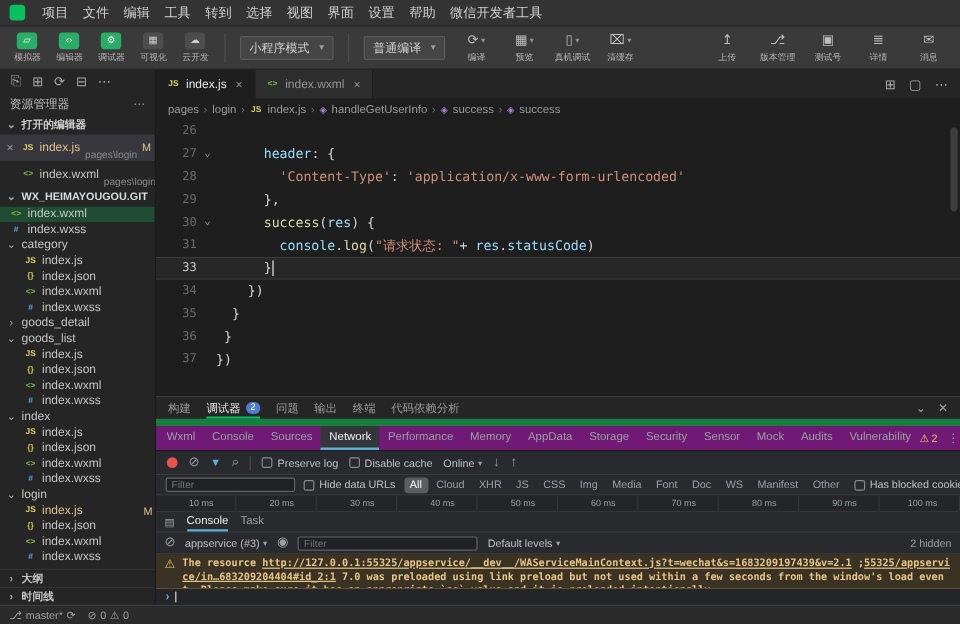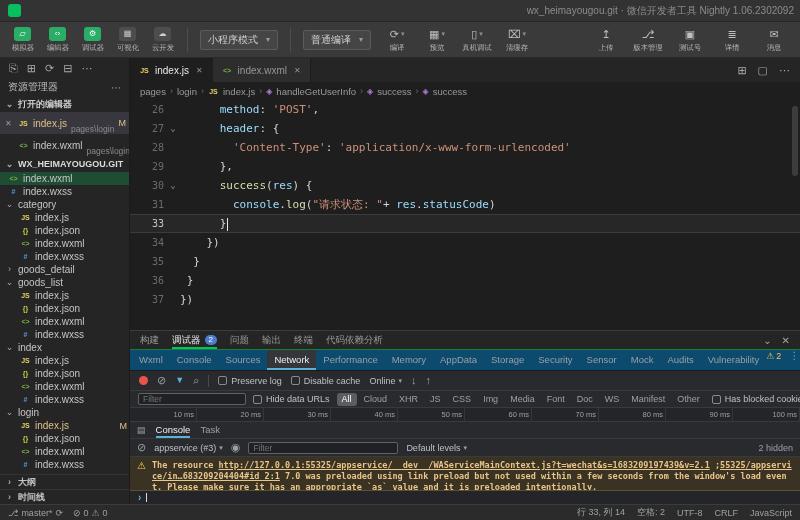--- a/index.html
+++ b/index.html
@@ -86,21 +86,21 @@
   .code-scroll{position:absolute;right:2px;top:6px;width:6px;height:70px;background:rgba(120,120,120,.35);border-radius:3px;}
 
   
   .bpanel{flex:0 0 174px;border-top:1px solid #3c3c3c;background:#252526;display:flex;flex-direction:column;font-size:10px;color:#bdbdbd;min-height:0;}
   .bp-tabs{flex:0 0 18px;display:flex;align-items:center;gap:13px;padding:0 10px;}
   .bp-tab{display:flex;align-items:center;gap:4px;height:18px;color:#9a9a9a;font-size:9.5px;white-space:nowrap;}
   .bp-tab.active{color:#eaeaea;box-shadow:inset 0 -2px 0 #07c160;}
   .bp-badge{background:#4e7bd0;color:#fff;font-size:8px;border-radius:6px;padding:0 4px;line-height:10px;}
   .bp-right{margin-left:auto;display:flex;gap:10px;color:#a5a5a5;font-size:10px;}
 
-  .dt-tabs{flex:0 0 20px;background:#0c4a6e;border-top:1px solid #15803d;border-bottom:1px solid #1a1a1a;display:flex;align-items:flex-start;padding-left:2px;}
+  .dt-tabs{flex:0 0 20px;background:#701a75;border-top:6px solid #15803d;border-bottom:1px solid #1a1a1a;display:flex;align-items:center;padding-left:2px;}
   .dt-tab{padding:0 7px;height:20px;line-height:20px;color:#9aa0a6;font-size:9.5px;white-space:nowrap;}
   .dt-tab.active{color:#eceff1;background:#35363a;box-shadow:inset 0 -2px 0 #5db0d7;}
   .dt-right{margin-left:auto;display:flex;align-items:center;gap:8px;padding-right:8px;color:#9aa0a6;font-size:10px;}
   .warn-badge{color:#f2c55c;font-size:9px;display:flex;gap:2px;align-items:center;}
 
   .net-toolbar{flex:0 0 20px;background:#292a2d;border-bottom:1px solid #3a3a3a;display:flex;align-items:center;gap:9px;padding:0 9px;}
   .rec{width:9px;height:9px;border-radius:50%;background:#e8544c;flex:none;}
   .icon-g{color:#9aa0a6;font-size:11px;line-height:1;}
   .funnel{color:#5db0d7;font-size:9px;}
   .vdiv{width:1px;height:12px;background:#4a4a4a;}
@@ -109,21 +109,21 @@
   .net-sel{display:flex;align-items:center;gap:3px;color:#bdc1c6;font-size:9px;white-space:nowrap;}
   .net-sel .car{font-size:7px;color:#9aa0a6;}
 
   .filter-bar{flex:0 0 17px;background:#292a2d;border-bottom:1px solid #3a3a3a;display:flex;align-items:center;gap:7px;padding:0 8px;font-size:9px;}
   .filter-input{width:108px;height:12px;background:#202124;border:1px solid #5f6368;border-radius:2px;color:#e8eaed;font-size:8.5px;padding:0 4px;font-family:"Liberation Sans",sans-serif;}
   #type-filters{display:flex;gap:2px;}
   .tfilter{padding:0 5px;height:13px;line-height:13px;border-radius:3px;color:#9aa0a6;white-space:nowrap;}
   .tfilter.active{background:#5a5d61;color:#fff;}
 
   .timeline{flex:0 0 14px;background:#242528;border-bottom:1px solid #3a3a3a;display:flex;font-size:7.5px;color:#9aa0a6;}
-  .tl-cell{flex:1;border-right:1px solid #35363a;display:flex;align-items:center;justify-content:flex-end;padding-right:2px;white-space:nowrap;}
+  .tl-cell{flex:1;border-right:1px solid #35363a;display:flex;align-items:center;justify-content:flex-end;padding-right:18px;white-space:nowrap;}
 
   .drawer-tabs{flex:0 0 16px;background:#292a2d;border-bottom:1px solid #3a3a3a;display:flex;align-items:center;gap:10px;padding:0 7px;}
   .dr-menu{color:#9aa0a6;font-size:9px;}
   .dr-tab{height:16px;line-height:15px;color:#9aa0a6;font-size:9.5px;}
   .dr-tab.active{color:#eceff1;box-shadow:inset 0 -2px 0 #5db0d7;}
 
   .console-toolbar{flex:0 0 18px;background:#292a2d;border-bottom:1px solid #3a3a3a;display:flex;align-items:center;gap:8px;padding:0 7px;font-size:9px;color:#bdc1c6;}
   .ct-input{width:150px;height:12px;background:#202124;border:1px solid #5f6368;border-radius:2px;color:#e8eaed;font-size:8.5px;padding:0 4px;font-family:"Liberation Sans",sans-serif;}
   .ct-hidden{margin-left:auto;color:#9aa0a6;white-space:nowrap;}
 
@@ -142,21 +142,33 @@
   .st-item{display:flex;align-items:center;gap:3px;white-space:nowrap;}
   .sb-right{margin-left:auto;display:flex;gap:12px;align-items:center;}
 </style>
 </head>
 <body>
 
 <div class="app">
 
   <div class="menubar">
     <span class="logo"></span>
-    <div class="win-title">wx_heimayougou.git · 微信开发者工具 Nightly 1.06.2302092</div>
+    <div id="menu-items">
+        <span class="menu-item">项目</span>
+        <span class="menu-item">文件</span>
+        <span class="menu-item">编辑</span>
+        <span class="menu-item">工具</span>
+        <span class="menu-item">转到</span>
+        <span class="menu-item">选择</span>
+        <span class="menu-item">视图</span>
+        <span class="menu-item">界面</span>
+        <span class="menu-item">设置</span>
+        <span class="menu-item">帮助</span>
+        <span class="menu-item">微信开发者工具</span>
+      </div>
   </div>
 
   <div class="toolbar">
     <div id="tb-toggles" style="display:flex;gap:2px;">
         <div class="tbtn on">
           <span class="tico">▱</span>
           <span class="tlbl">模拟器</span>
         </div>
         <div class="tbtn on">
           <span class="tico">‹›</span>
@@ -428,21 +440,20 @@
           <span>success</span>
           <span class="bc-sep">›</span>
           <span class="bc-fn">◈</span>
           <span>success</span>
         </div>
       <div class="code">
         <div id="code-lines">
             <div class="cl">
               <span class="gut">26</span>
               <span class="fold"></span>
-              <span class="ctext"><span class="tk-ind">      </span><span class="tk-prop">method</span><span class="tk-pun">: </span><span class="tk-str">'POST'</span><span class="tk-pun">,</span></span>
             </div>
             <div class="cl">
               <span class="gut">27</span>
               <span class="fold">⌄</span>
               <span class="ctext"><span class="tk-ind">      </span><span class="tk-prop">header</span><span class="tk-pun">: {</span></span>
             </div>
             <div class="cl">
               <span class="gut">28</span>
               <span class="fold"></span>
               <span class="ctext"><span class="tk-ind">        </span><span class="tk-str">'Content-Type'</span><span class="tk-pun">: </span><span class="tk-str">'application/x-www-form-urlencoded'</span></span>
@@ -651,22 +662,15 @@
         <span>master*</span>
         <span>⟳</span>
       </span>
       <span class="st-item">
         <span>⊘</span>
         <span>0</span>
         <span>⚠</span>
         <span>0</span>
       </span>
     </div>
-    <div class="sb-right" id="sb-right">
-        <span class="st-item">行 33, 列 14</span>
-        <span class="st-item">空格: 2</span>
-        <span class="st-item">UTF-8</span>
-        <span class="st-item">CRLF</span>
-        <span class="st-item">JavaScript</span>
-      </div>
   </div>
 
 </div>
 
 </body></html>

